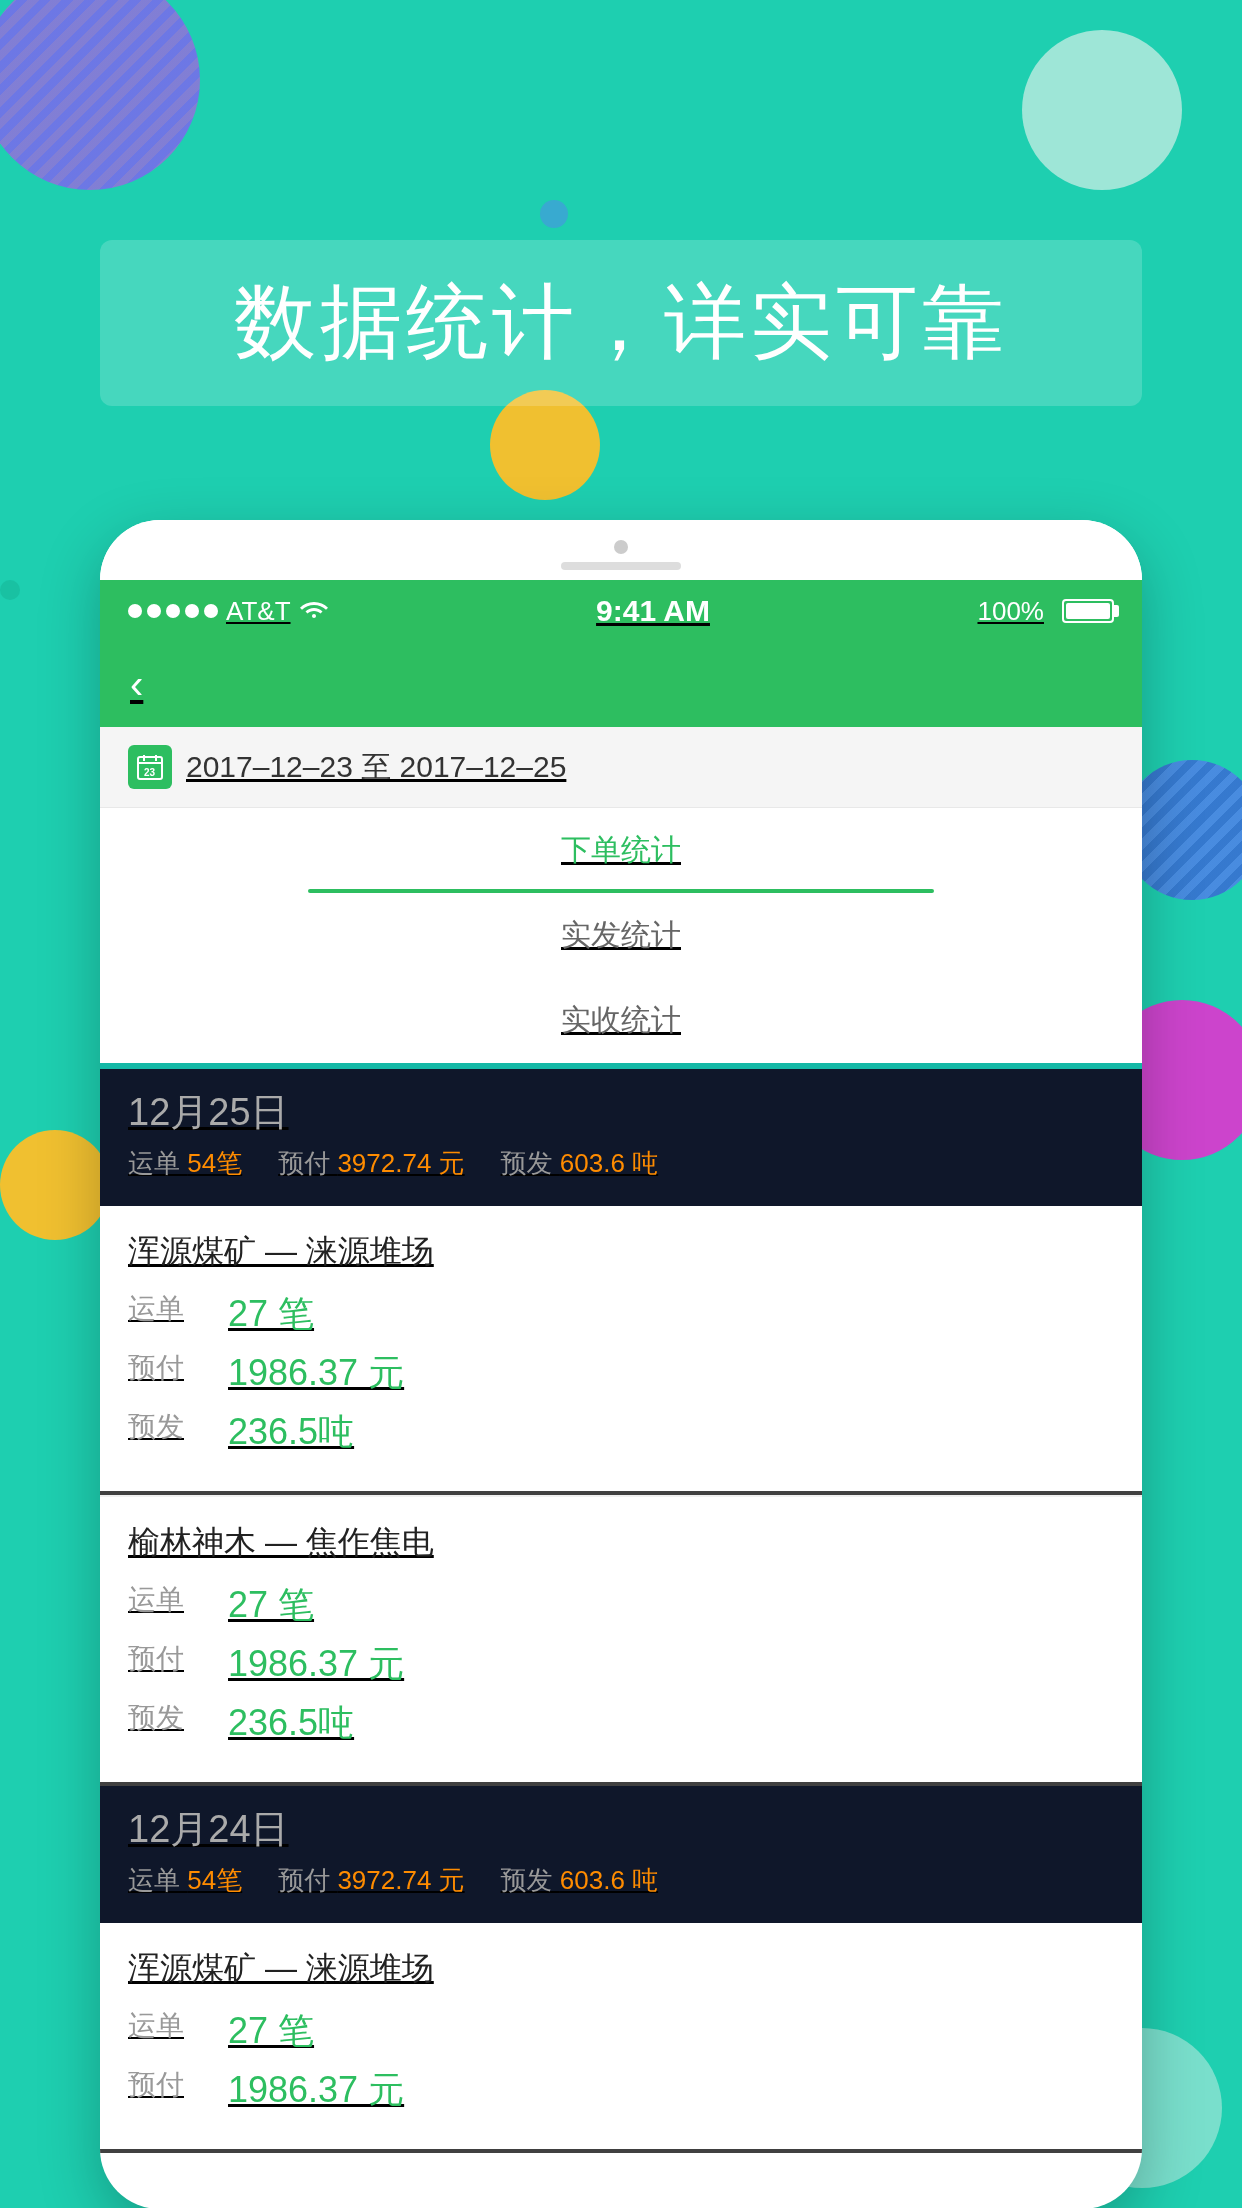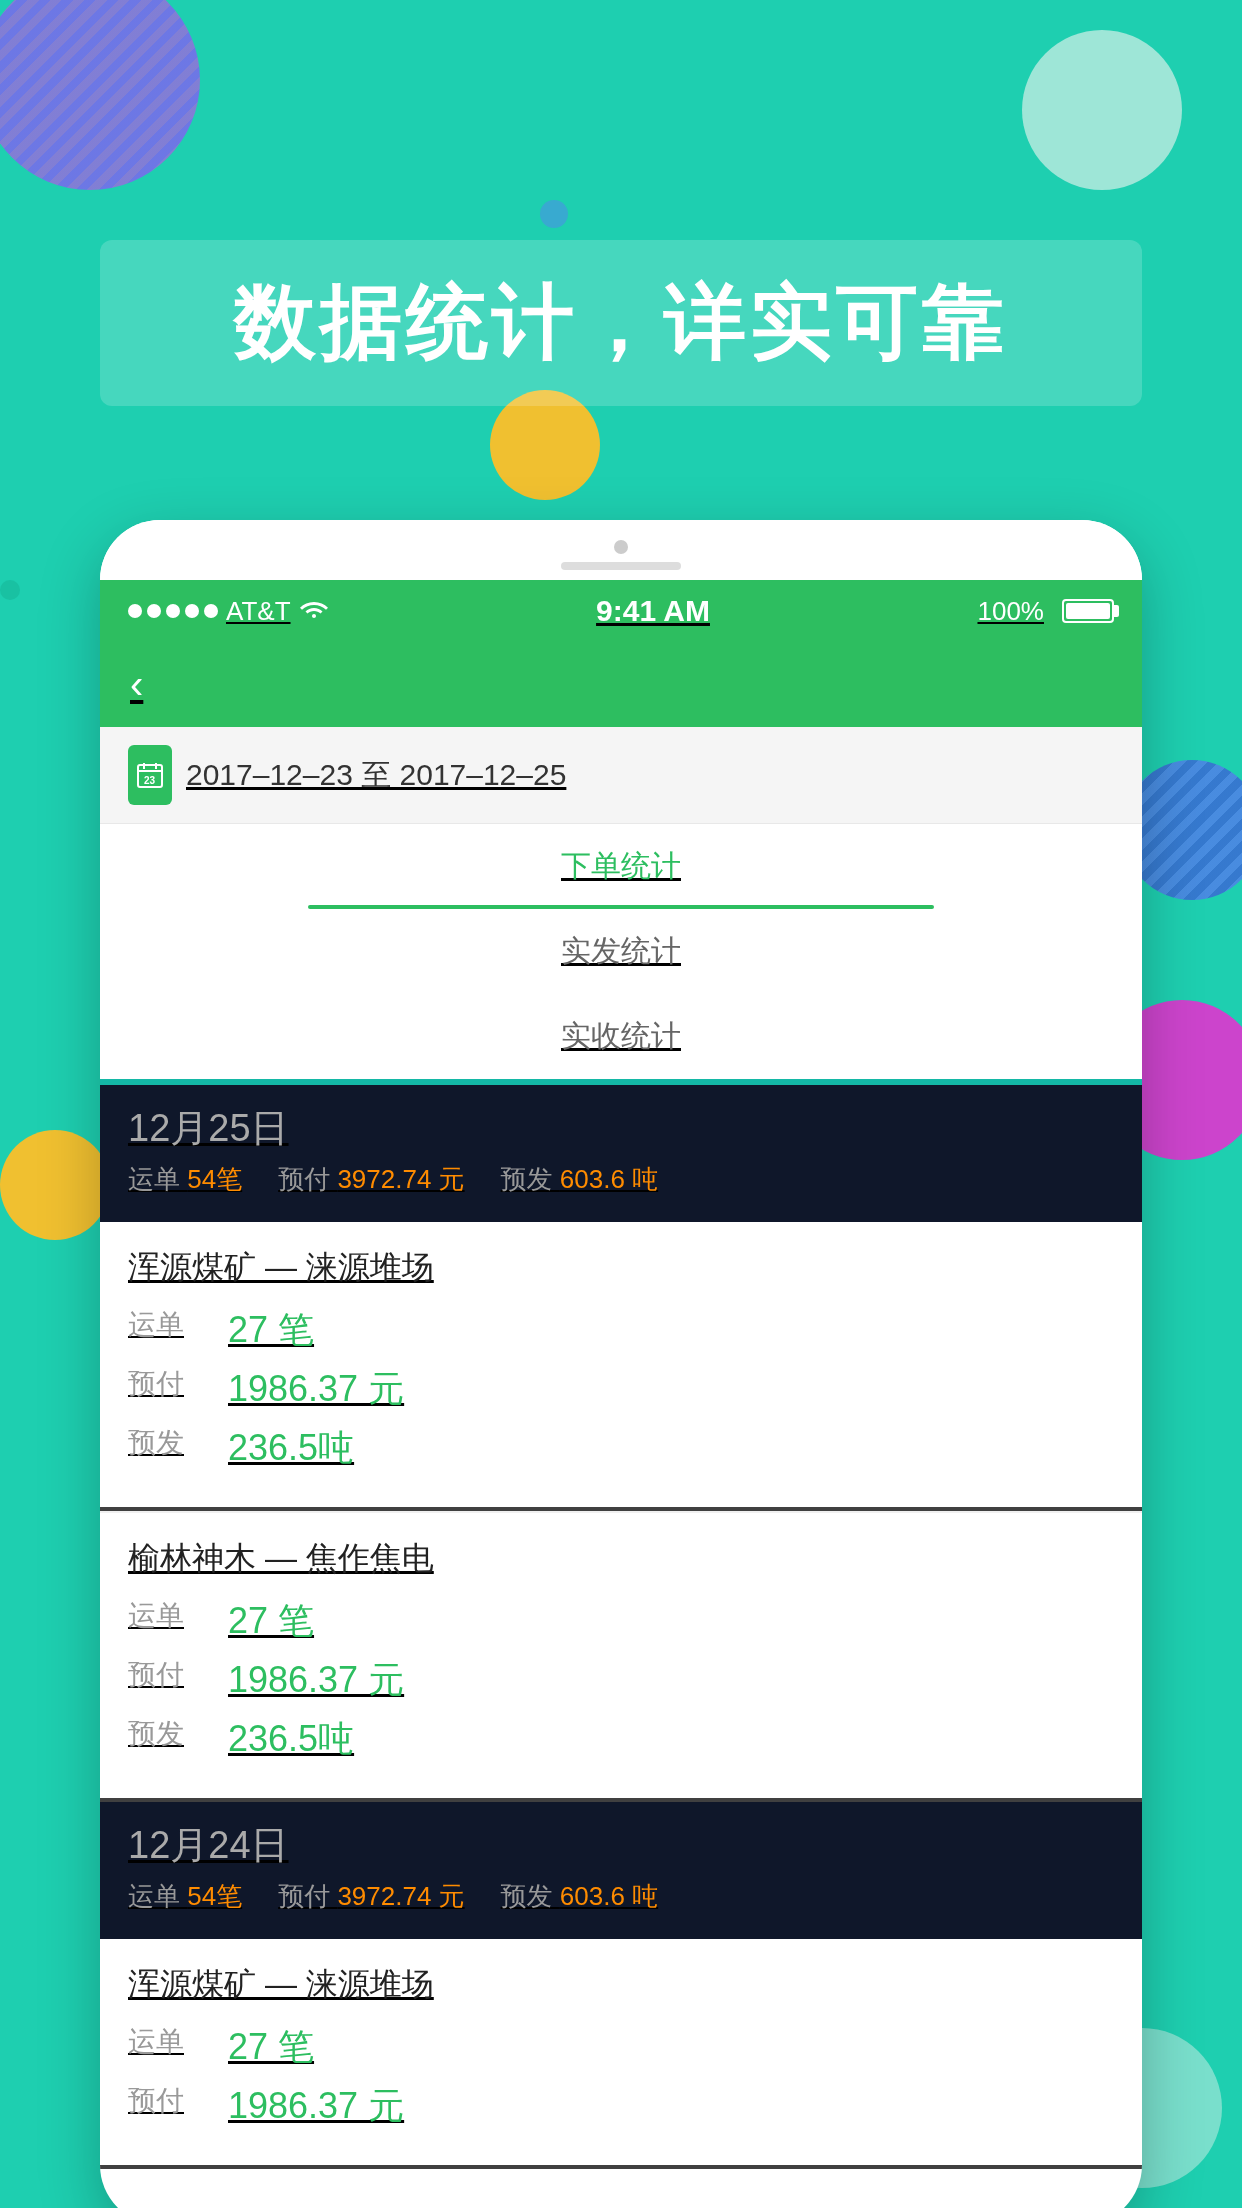--- a/index.html
+++ b/index.html
@@ -141,21 +141,21 @@
       left: 100px;
       right: 100px;
       background: rgba(255,255,255,0.18);
       border-radius: 12px;
       padding: 28px 40px;
       text-align: center;
     }
 
     .header-text-box h1 {
       font-size: 82px;
-      font-weight: 700;
+      font-weight: 400;
       color: #ffffff;
       letter-spacing: 4px;
     }
 
     
     .phone-mockup {
       position: absolute;
       top: 520px;
       left: 100px;
       right: 100px;
@@ -300,21 +300,21 @@
       background: #f5f5f5;
       padding: 18px 28px;
       display: flex;
       align-items: center;
       gap: 14px;
       border-bottom: 1px solid #e8e8e8;
     }
 
     .calendar-icon {
       width: 44px;
-      height: 60px;
+      height: 44px;
       background: #2dbe60;
       border-radius: 6px;
       display: flex;
       align-items: center;
       justify-content: center;
       color: #4c1d95;
       font-size: 24px;
       flex-shrink: 0;
     }
 

